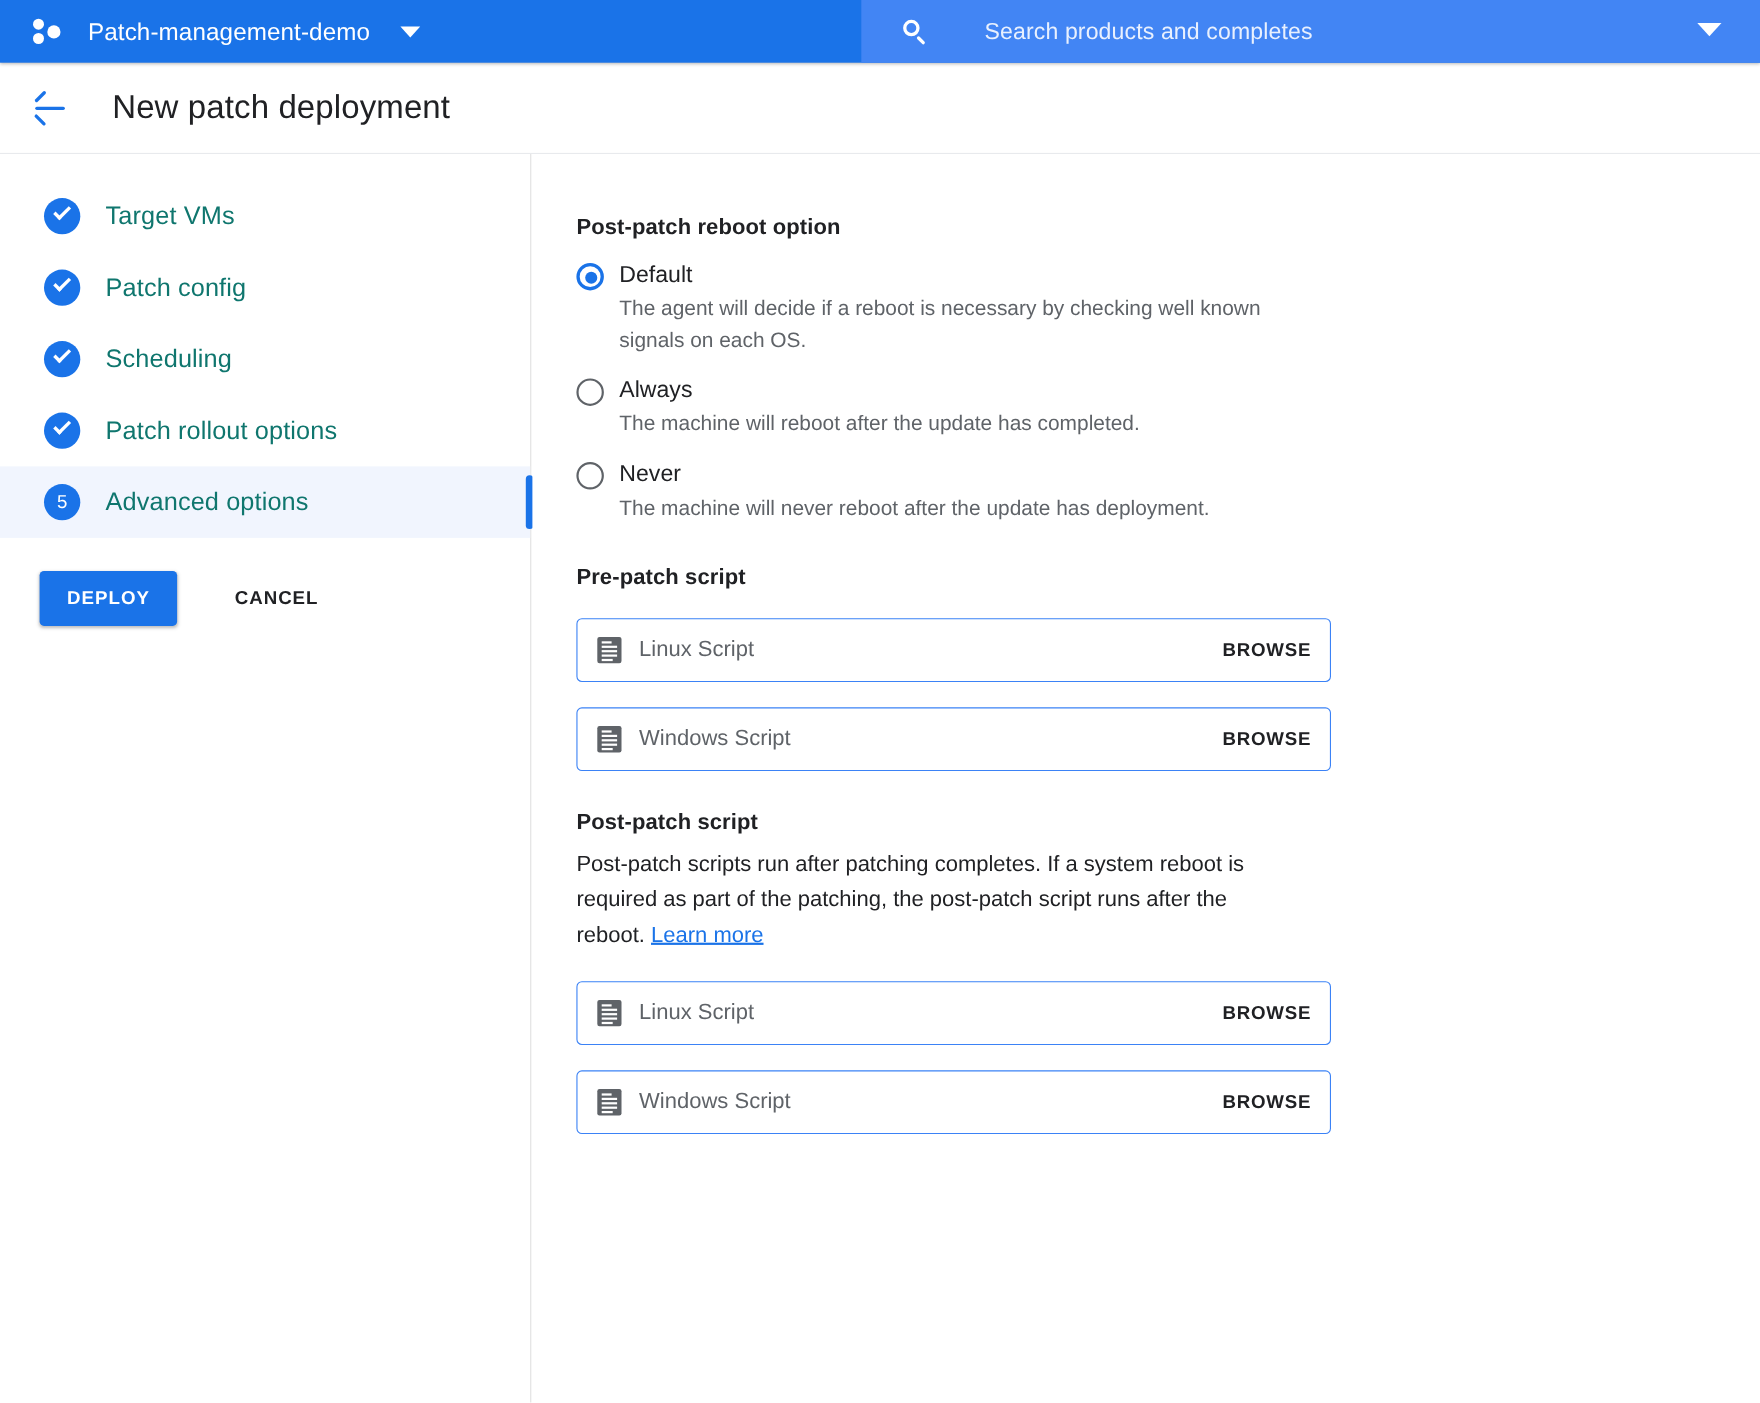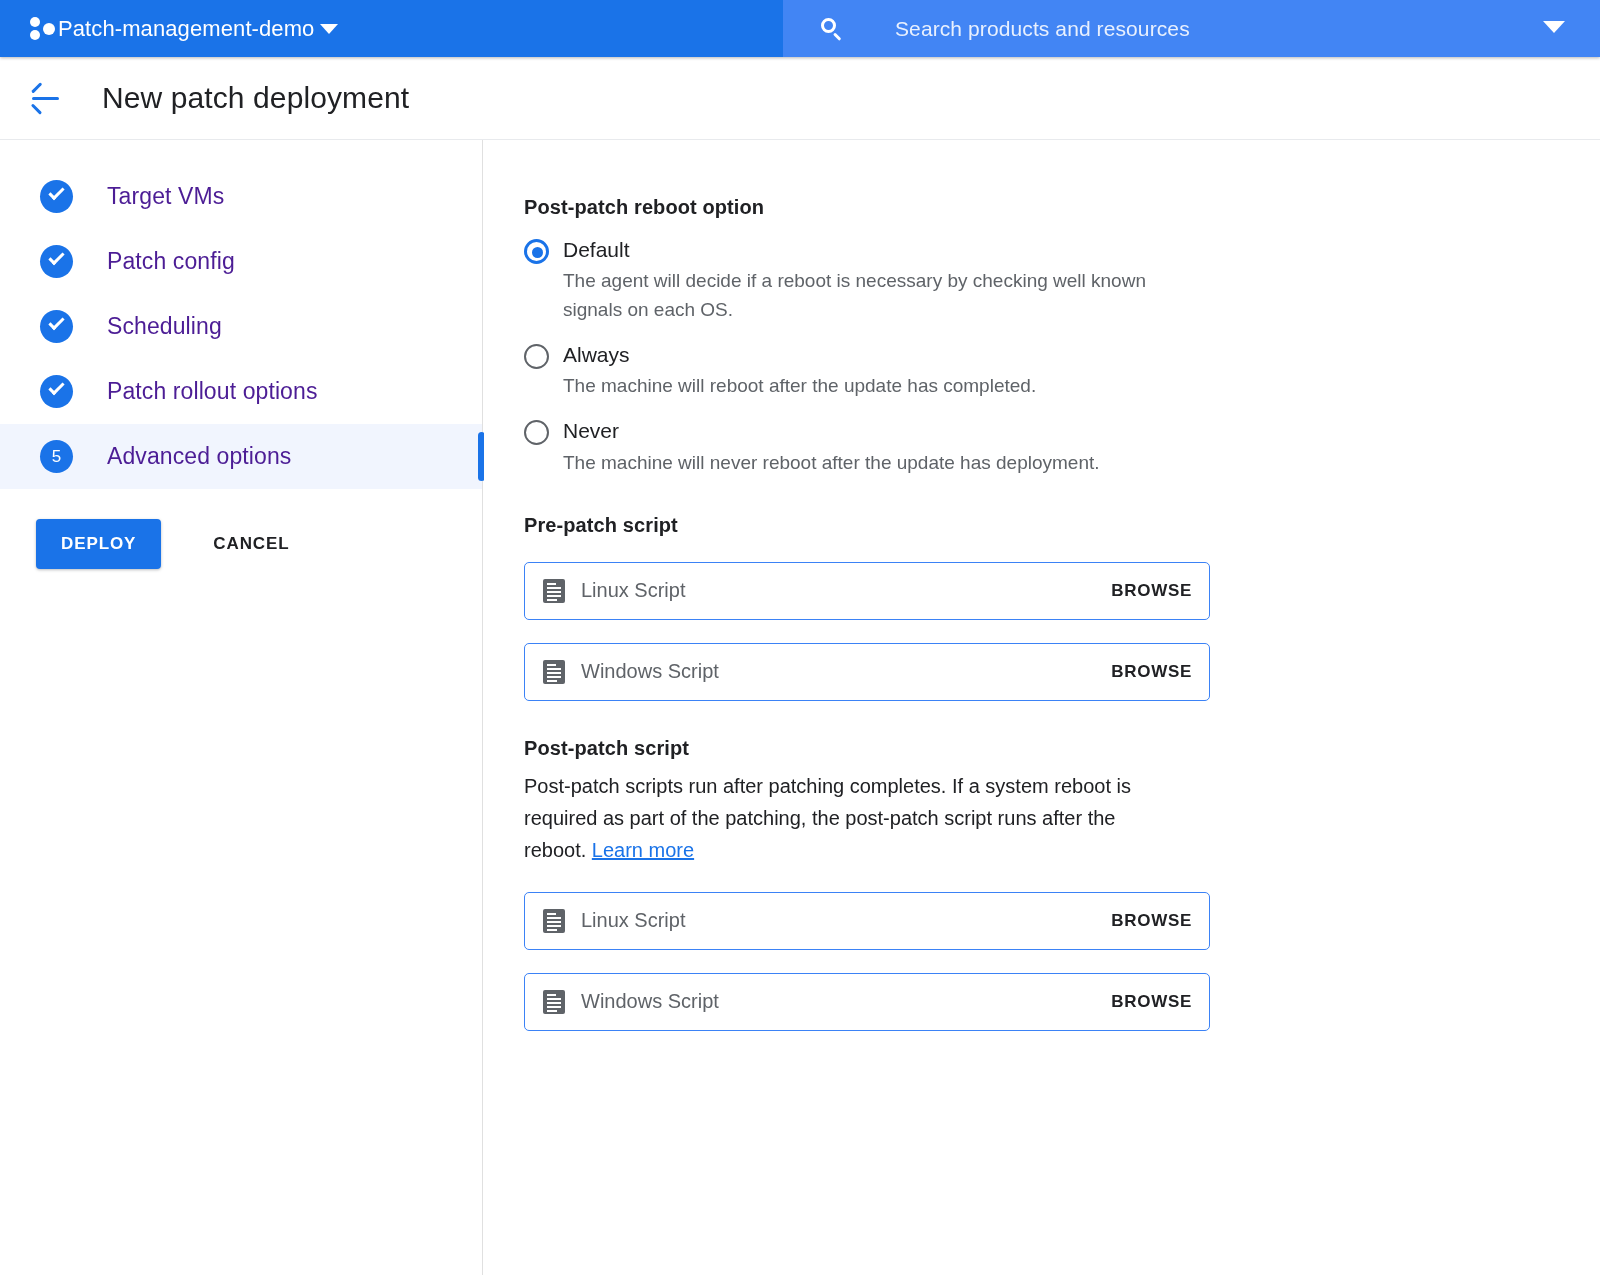--- a/index.html
+++ b/index.html
@@ -14,21 +14,21 @@
   
   .appbar {
     position:absolute; top:0; left:0; width:1600px; height:57px;
     background:#1a73e8;
     display:flex; align-items:center;
     box-shadow:0 1px 3px rgba(0,0,0,0.28);
     z-index:5;
   }
   .brand {
     display:flex; align-items:center;
-    height:57px; padding-left:30px; gap:2px;
+    height:57px; padding-left:30px; gap:24px;
     cursor:pointer;
   }
   .brand-logo { width:26px; height:24px; position:relative; flex:0 0 auto; }
   .brand-logo i {
     position:absolute; background:#ffffff; border-radius:50%;
   }
   .brand-logo i.a { width:10px; height:10px; left:0px;  top:0px; }
   .brand-logo i.b { width:10px; height:10px; left:0px;  top:13px; }
   .brand-logo i.c { width:12px; height:12px; left:13px; top:6px; }
   .brand-name {
@@ -121,21 +121,21 @@
     display:flex; align-items:center; justify-content:center;
   }
   .check {
     position:absolute; left:9px; top:8px;
     width:15px; height:8px;
     border-left:3px solid #ffffff; border-bottom:3px solid #ffffff;
     transform:rotate(-45deg);
   }
   .step-num { color:#ffffff; font-size:17px; font-weight:500; line-height:1; }
   .step-label {
-    margin-left:34px; font-size:23px; color:#4c1d95; font-weight:400;
+    margin-left:23px; font-size:23px; color:#0f766e; font-weight:400;
     letter-spacing:0.1px; white-space:nowrap;
   }
 
   .actions { display:flex; align-items:center; padding-left:36px; margin-top:30px; }
   .btn-deploy {
     background:#1a73e8; color:#ffffff;
     font-size:17px; font-weight:600; letter-spacing:0.9px;
     border:none; border-radius:4px;
     padding:15px 25px; cursor:pointer;
     box-shadow:0 1px 3px rgba(60,64,67,0.35);
@@ -224,21 +224,21 @@
     </span>
     <span class="brand-name">Patch-management-demo</span>
     <span class="brand-caret"></span>
   </div>
 
   <div class="searchbar">
     <span class="search-icon">
       <span class="ring"></span>
         <span class="stem"></span>
     </span>
-    <span class="search-ph">Search products and resources</span>
+    <span class="search-ph">Search products and completes</span>
     <span class="search-caret"></span>
   </div>
 </div>
 
 <div class="titlebar">
   <div class="back-arrow">
     <span class="shaft"></span>
       <span class="head-u"></span>
       <span class="head-l"></span>
   </div>

